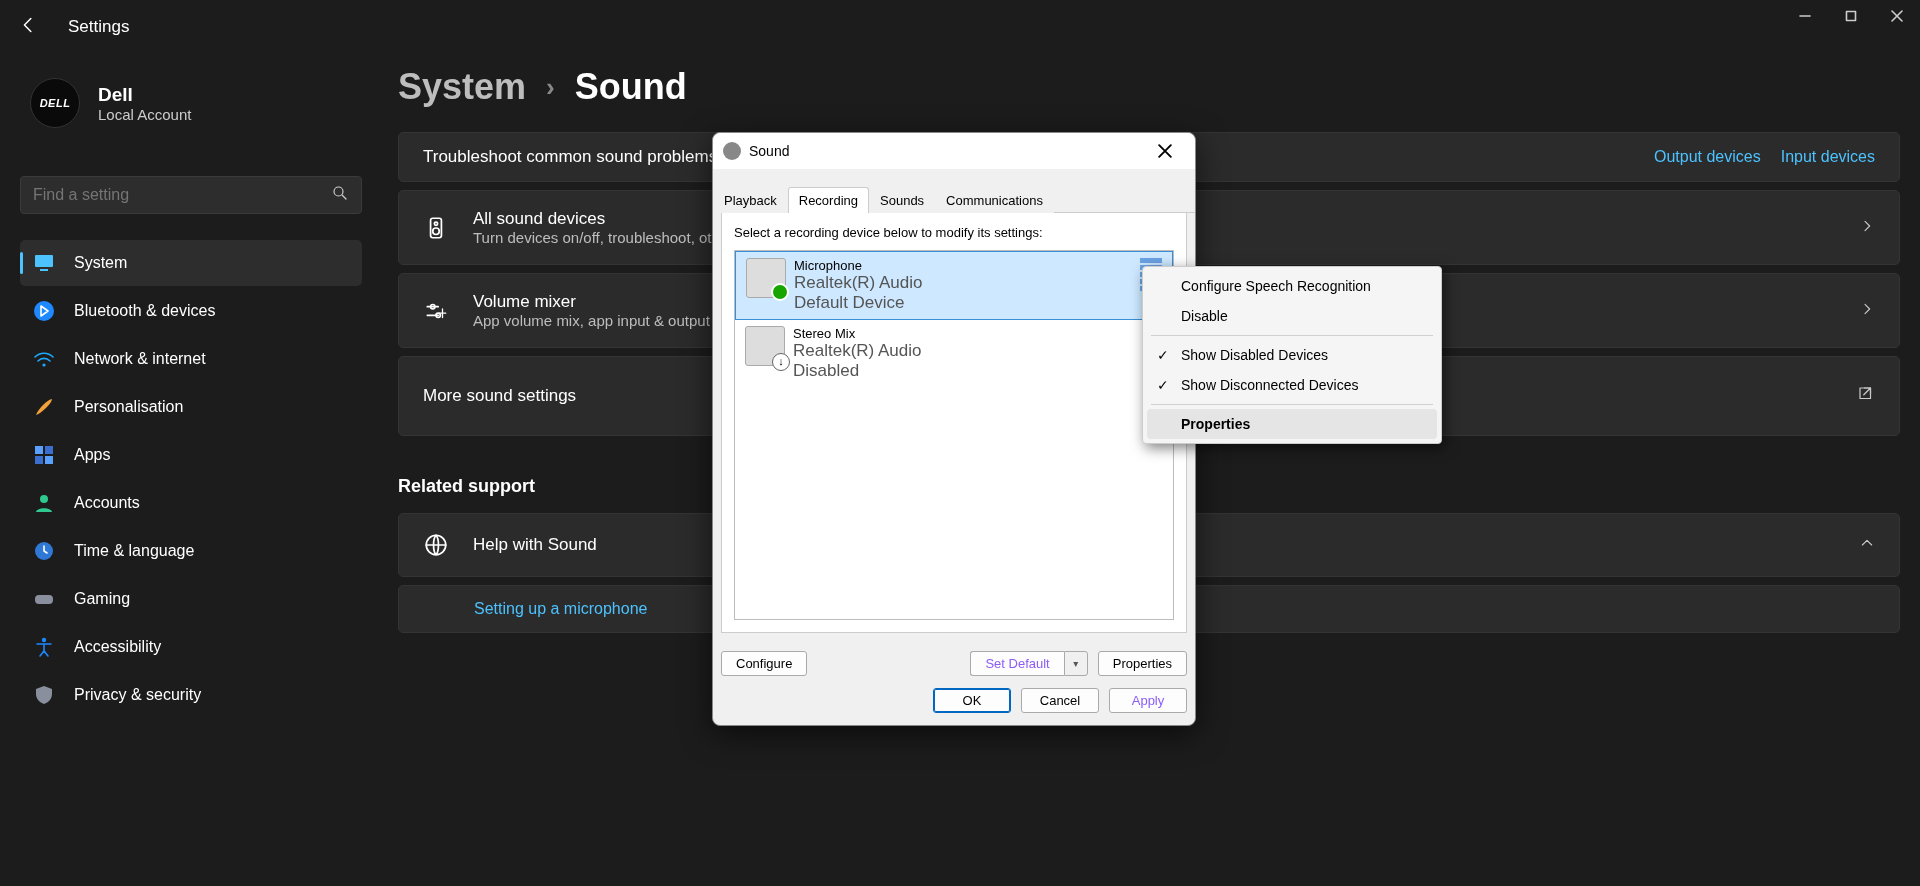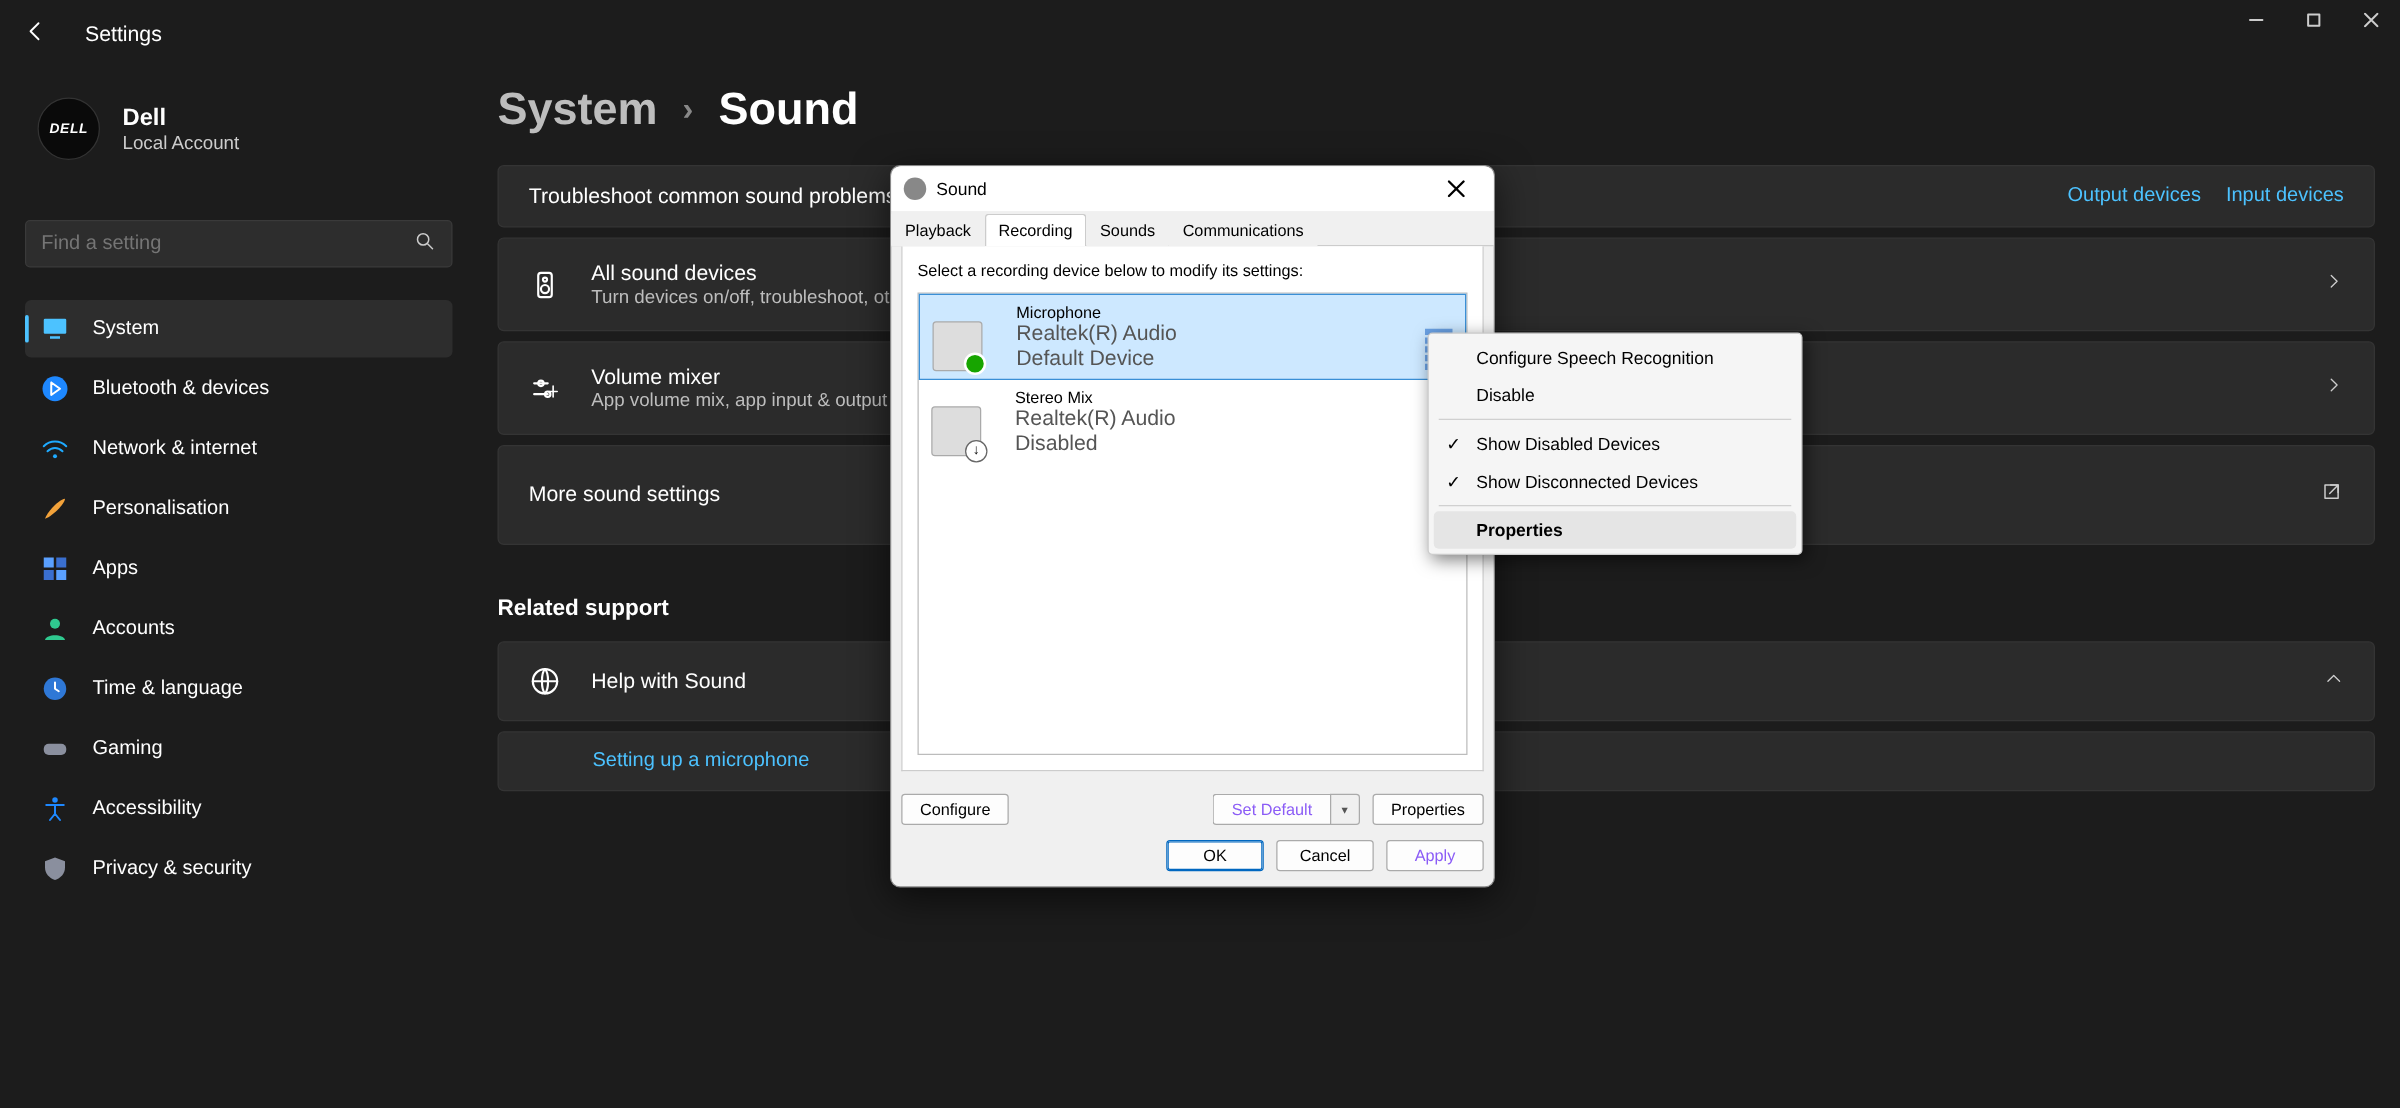--- a/index.html
+++ b/index.html
@@ -52,28 +52,28 @@
 
 .section-label { margin-top: 40px; font-size: 18px; font-weight: 600; margin-bottom: 16px; }
 
 
 .sound-dlg { position:absolute; left:712px; top:132px; width:484px; background:#f0f0f0; border:1px solid #888; border-radius:8px; box-shadow:0 8px 30px rgba(0,0,0,.6); color:#000; }
 .dlg-titlebar { height:36px; display:flex; align-items:center; padding:0 10px; background:#fff; border-radius:8px 8px 0 0; }
 .dlg-ico { width:18px; height:18px; margin-right:8px; background:#888; border-radius:50%; }
 .dlg-title { flex:1; font-size:14px; }
 .dlg-close { width:40px; height:28px; display:flex; align-items:center; justify-content:center; }
 
-.tabstrip { display:flex; background:#f0f0f0; font-size:13px; padding-top:2px; border-bottom:1px solid #ccc;}
+.tabstrip { display:flex; background:#f0f0f0; font-size:13px; padding-top:18px; border-bottom:1px solid #ccc;}
 .tab { padding:5px 10px; border:1px solid transparent; border-bottom:none; background:#f0f0f0; margin-bottom:-1px;}
 .tab.active { background:#fff; border-color:#ccc; border-top-left-radius:3px; border-top-right-radius:3px; position:relative; z-index:2;}
 .tab-body { background:#fff; margin:0 8px 8px 8px; border:1px solid #ccc; border-top:none; padding:12px; }
 
 .prompt { font-size:13px; margin-bottom:10px; }
 .dev-list { border:1px solid #bcbcbc; height:370px; background:#fff; }
-.dev { display:flex; align-items:flex-end; gap:27px; padding:6px 10px; border-bottom:1px solid transparent; }
+.dev { display:flex; align-items:flex-start; gap:8px; padding:6px 10px; border-bottom:1px solid transparent; }
 .dev.selected { background:#cde8ff; border:1px solid #3a8fd6; }
 .dev-icon { width:40px; height:40px; background:#ddd; border:1px solid #aaa; border-radius:3px; position:relative; flex-shrink:0; }
 .dev-icon.on::after { content:""; position:absolute; right:-4px; bottom:-4px; width:14px; height:14px; background:#17a500; border:2px solid #fff; border-radius:50%; }
 .dev-icon.off::after { content:"\2193"; position:absolute; right:-6px; bottom:-6px; width:16px; height:16px; background:#fff; border:1px solid #666; border-radius:50%; font-size:11px; text-align:center; line-height:15px; color:#000;}
 .dev-name { font-size:13px; }
 .dev-sub  { font-size:17px; color:#555; }
 .level-ico { width:22px; height:34px; margin-left:auto; display:flex; flex-direction:column; gap:2px; }
 .level-ico span{height:5px;background:#6aa1e4;}
 
 .dlg-row { display:flex; gap:10px; padding:10px 8px 12px 8px; }

